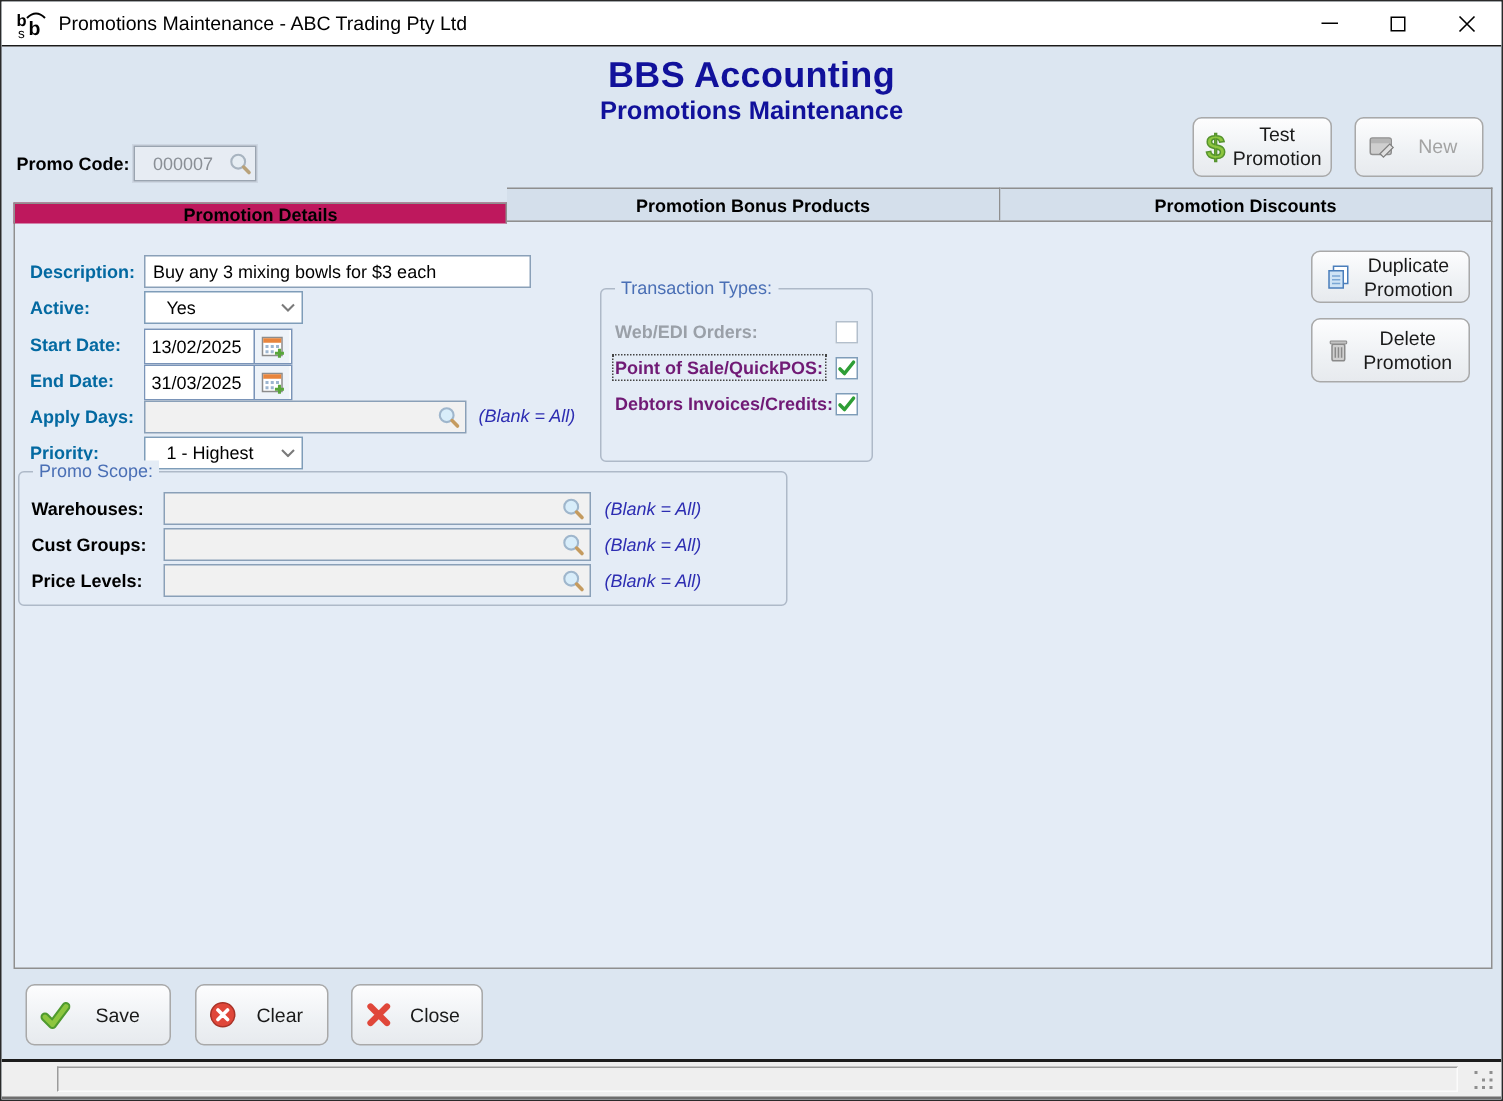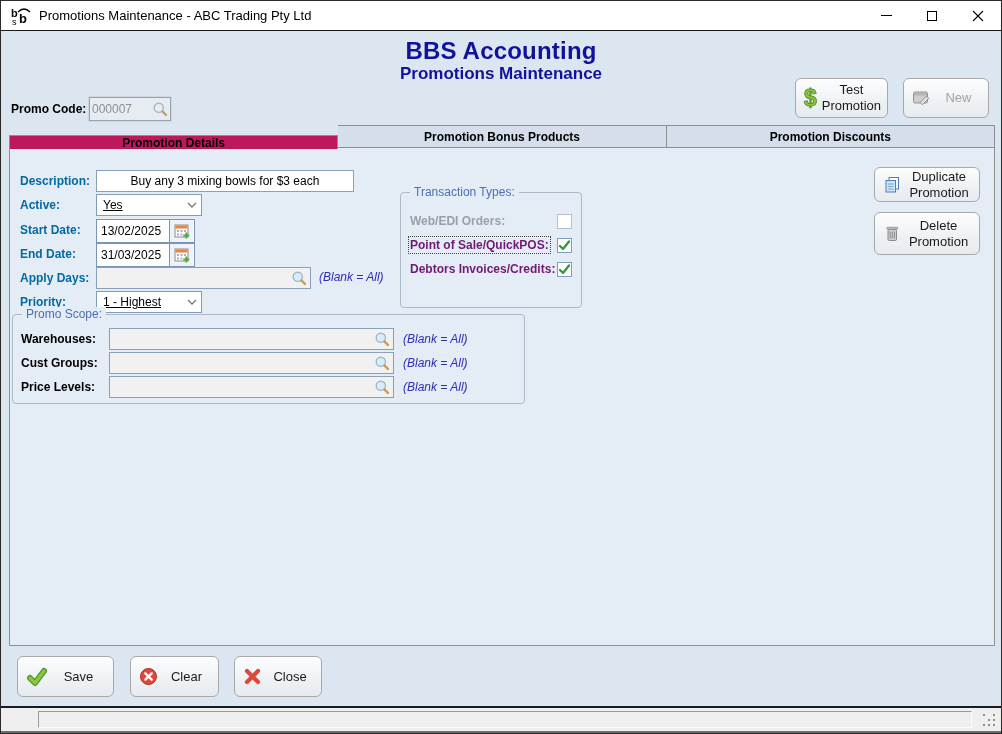--- a/index.html
+++ b/index.html
@@ -37,21 +37,21 @@
   .btn svg, .btn .dollar { flex: 0 0 auto; }
   .dollar { font-size: 23px; font-weight: bold; color: #8dc63f; -webkit-text-stroke: 1px #55932e; }
   
   .btn-test { position: absolute; left: 794px; top: 77px; width: 93px; height: 40px; }
   .btn-new  { position: absolute; left: 902px; top: 77px; width: 86px; height: 40px; }
   
   .promo-label { position: absolute; left: 10px; top: 101px; font-size: 12px; font-weight: bold; }
   .promo-field {
     position: absolute; left: 88px; top: 96px; width: 82px; height: 24px;
     background: #e7ecf3; border: 1px solid #9aa4b0; box-shadow: 0 0 0 1px #cdd6e2;
-    display: flex; align-items: center; padding: 0 2px 0 2px;
+    display: flex; align-items: center; padding: 0 2px 0 12px;
   }
   .promo-field input {
     width: 100%; border: 0; background: transparent; color: #8a8f96;
     font-size: 12px; font-family: inherit; outline: none;
   }
   
   .tabs { position: absolute; left: 8px; top: 122px; width: 986px; height: 25px; display: flex; }
   .tab {
     flex: 1; display: flex; align-items: center; justify-content: center;
     font-size: 12px; font-weight: bold; color: #000;
@@ -64,25 +64,25 @@
   }
   
   .panel {
     position: absolute; left: 8px; top: 146px; width: 986px; height: 499px;
     background: #e4ecf6; border: 1px solid #8f8f8f; z-index: 1;
   }
   .flabel { position: absolute; font-size: 12px; font-weight: bold; color: #0369a1; }
   .hint { font-size: 12px; font-style: italic; color: #2d2db2; }
   .textinput {
     border: 1px solid #8aa0b8; background: #fff; font-size: 12px; font-family: inherit;
-    padding: 0 5px; outline: none; color: #000; text-align: center;
+    padding: 0 5px; outline: none; color: #000;
   }
   .selectbox {
     border: 1px solid #7f9db9; background: #fff; display: flex; align-items: center;
-    font-size: 12px; padding: 0 4px 0 6px; cursor: pointer; text-decoration: underline;
+    font-size: 12px; padding: 0 4px 0 14px; cursor: pointer;
   }
   .selectbox .val { flex: 1; }
   .datefield {
     border: 1px solid #7a94b8; background: #fff; display: flex; align-items: stretch;
   }
   .datefield input {
     width: 72px; border: 0; font-size: 12px; font-family: inherit; padding: 0 4px; outline: none;
   }
   .cal-btn {
     width: 24px; display: flex; align-items: center; justify-content: center;

